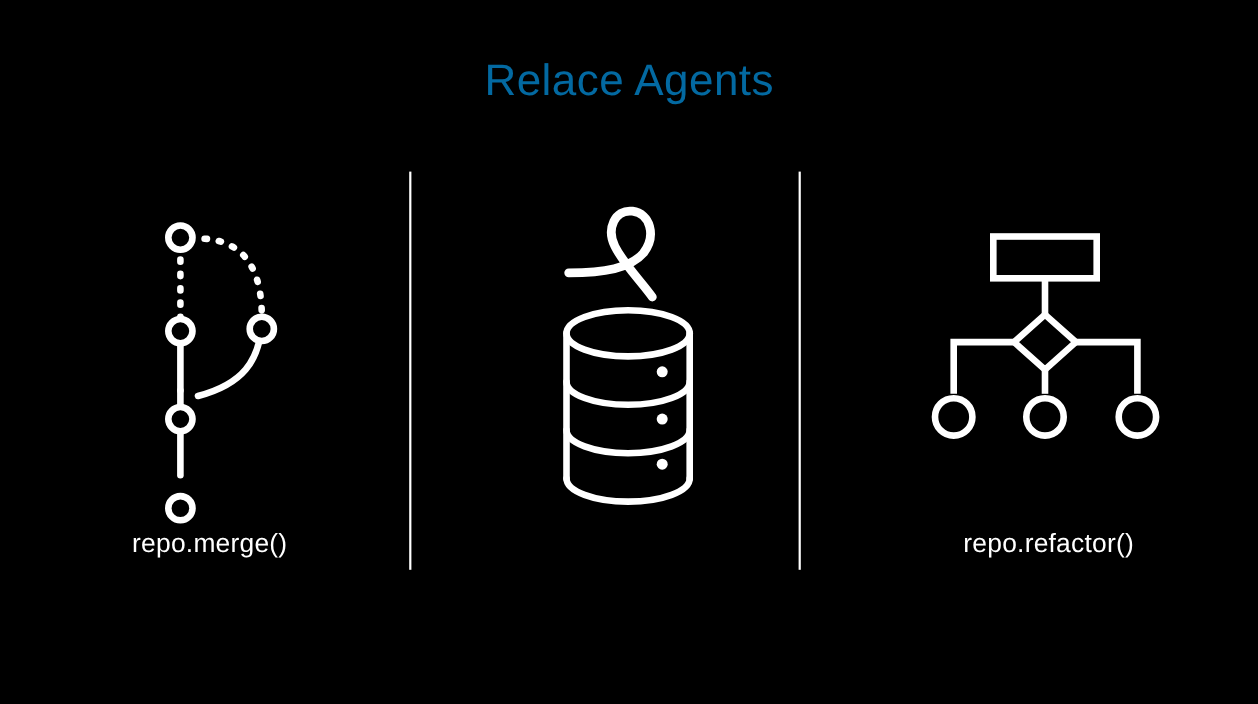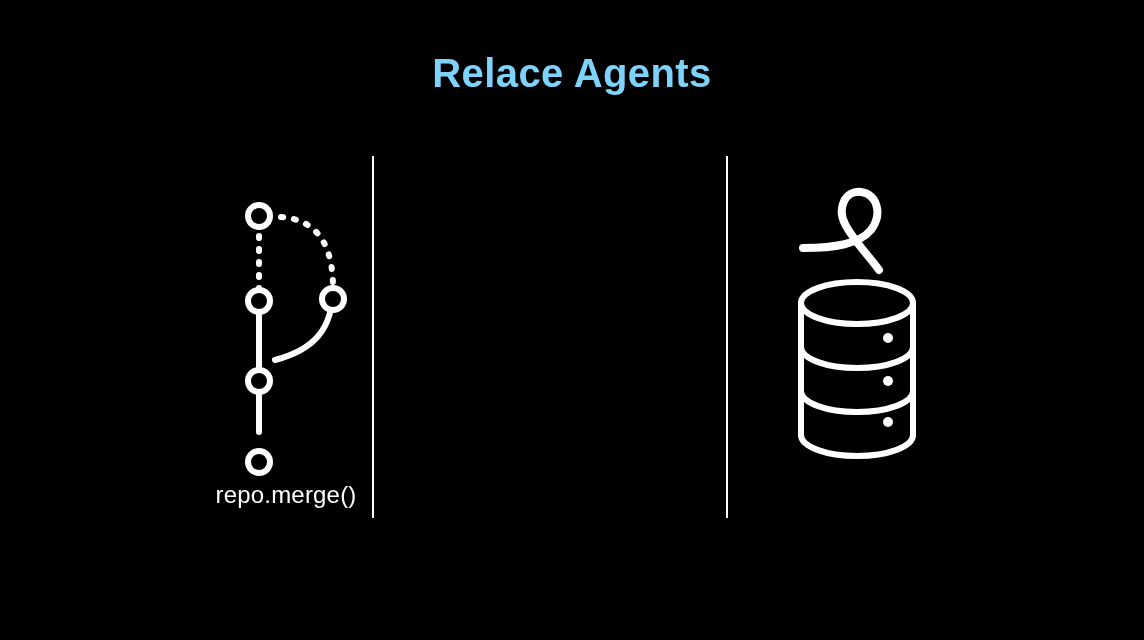--- a/index.html
+++ b/index.html
@@ -20,23 +20,23 @@
     width: 1144px;
     height: 640px;
     background: #000000;
   }
   .page-title {
     position: absolute;
     top: 48px;
     left: 0;
     width: 1144px;
     text-align: center;
-    color: #7dd3fc;
+    color: #0369a1;
     font-size: 40px;
-    font-weight: 700;
+    font-weight: 400;
     letter-spacing: 0.4px;
     line-height: 50px;
     white-space: nowrap;
   }
   .columns {
     position: absolute;
     top: 150px;
     left: 0;
     width: 1144px;
     height: 430px;
@@ -139,15 +139,38 @@
           <path d="M 14 177 A 56 21 0 0 0 126 177"></path>
           <path d="M 14 221 A 56 21 0 0 0 126 221"></path>
 
           <circle cx="101" cy="168" r="5" fill="#ffffff" stroke="none"></circle>
           <circle cx="101" cy="211" r="5" fill="#ffffff" stroke="none"></circle>
           <circle cx="101" cy="252" r="5" fill="#ffffff" stroke="none"></circle>
         </svg>
       </div>
     </div>
 
+    <div class="column col-refactor">
+      <div class="icon-wrap">
+        <svg width="200" height="290" viewBox="0 0 200 290" fill="none" stroke="#ffffff" stroke-width="6" stroke-linecap="butt" stroke-linejoin="miter">
+
+          <rect x="51" y="45" width="94" height="38"></rect>
+
+          <path d="M 98 83 L 98 116"></path>
+
+          <path d="M 98 116 L 126 141 L 98 166 L 70 141 Z"></path>
+
+          <path d="M 70 141 L 15 141 L 15 188"></path>
+
+          <path d="M 126 141 L 182 141 L 182 188"></path>
+
+          <path d="M 98 166 L 98 188"></path>
+
+          <circle cx="15" cy="209" r="17"></circle>
+          <circle cx="98" cy="209" r="17"></circle>
+          <circle cx="182" cy="209" r="17"></circle>
+        </svg>
+      </div>
+      <div class="col-label">repo.refactor()</div>
+    </div>
 
   </div>
 </div>
 
 </body></html>

